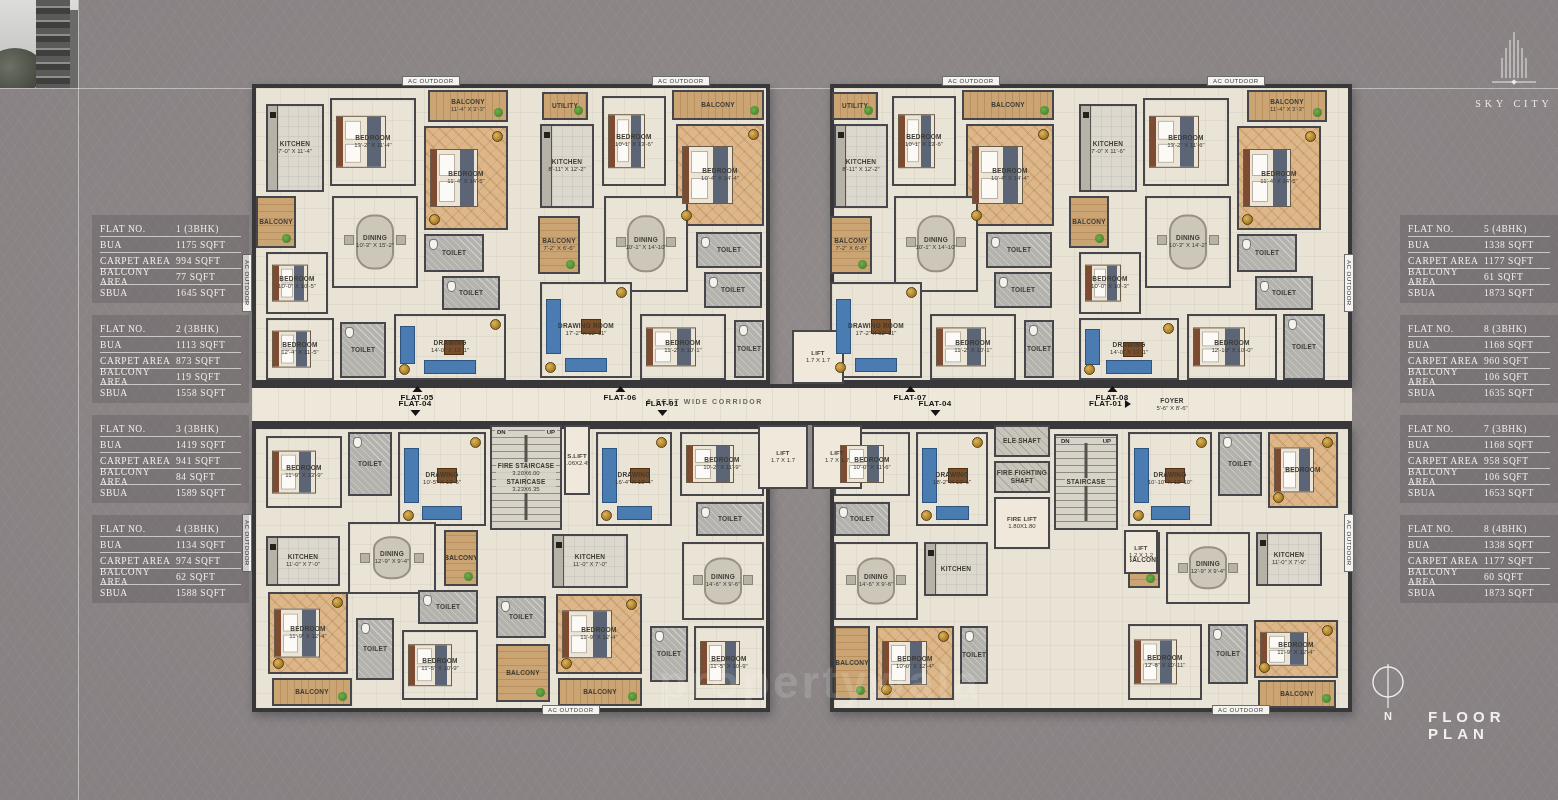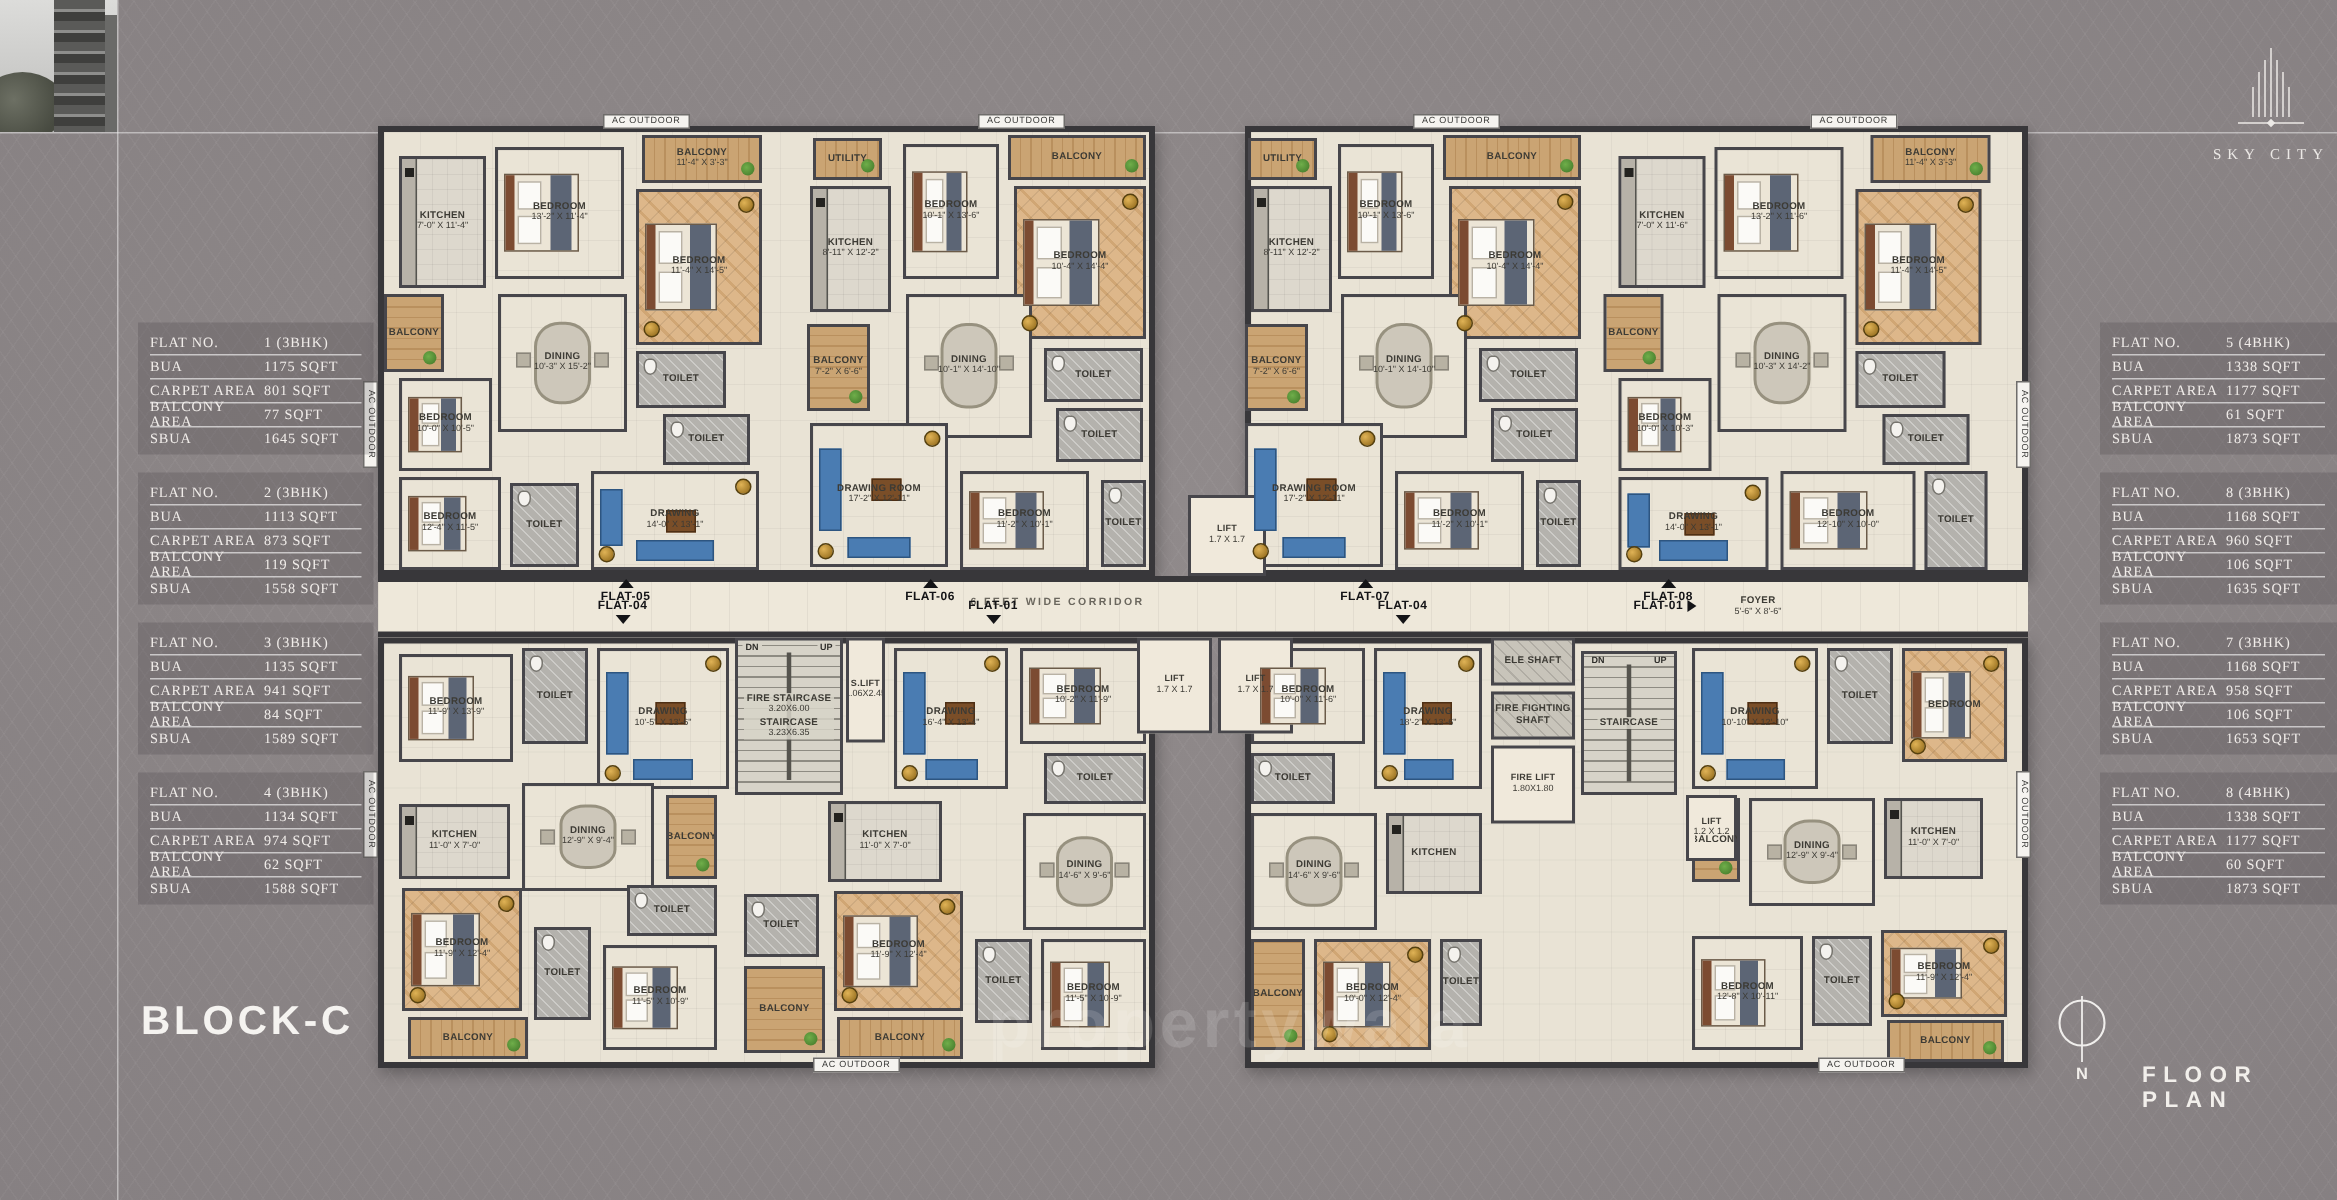--- a/index.html
+++ b/index.html
@@ -149,21 +149,21 @@
       <div class="trow">
         <div class="lab">FLAT NO.</div>
         <div class="val">1 (3BHK)</div>
       </div>
       <div class="trow">
         <div class="lab">BUA</div>
         <div class="val">1175 SQFT</div>
       </div>
       <div class="trow">
         <div class="lab">CARPET AREA</div>
-        <div class="val">801 SQFT</div>
+        <div class="val">994 SQFT</div>
       </div>
       <div class="trow">
         <div class="lab">BALCONY AREA</div>
         <div class="val">77 SQFT</div>
       </div>
       <div class="trow">
         <div class="lab">SBUA</div>
         <div class="val">1645 SQFT</div>
       </div>
     </div>
@@ -189,21 +189,21 @@
         <div class="val">1558 SQFT</div>
       </div>
     </div>
     <div class="panel">
       <div class="trow">
         <div class="lab">FLAT NO.</div>
         <div class="val">3 (3BHK)</div>
       </div>
       <div class="trow">
         <div class="lab">BUA</div>
-        <div class="val">1135 SQFT</div>
+        <div class="val">1419 SQFT</div>
       </div>
       <div class="trow">
         <div class="lab">CARPET AREA</div>
         <div class="val">941 SQFT</div>
       </div>
       <div class="trow">
         <div class="lab">BALCONY AREA</div>
         <div class="val">84 SQFT</div>
       </div>
       <div class="trow">
@@ -1143,21 +1143,20 @@
     <div class="ac" style="left: 960px; top: 621px;">AC OUTDOOR</div>
     <div class="ac vert" style="left: -10px; top: 170px;">AC OUTDOOR</div>
     <div class="ac vert" style="left: -10px; top: 430px;">AC OUTDOOR</div>
     <div class="ac vert" style="left: 1092px; top: 170px;">AC OUTDOOR</div>
     <div class="ac vert" style="left: 1092px; top: 430px;">AC OUTDOOR</div>
   </div>
 
 <div class="watermark">propertywala</div>
 
 <div class="title">
-  <div>BLOCK-C</div>
 </div>
 
 <div class="north">
   <svg width="52" height="50" viewBox="0 0 52 50">
     <circle cx="26" cy="22" r="15" fill="none" stroke="#f0eeec" stroke-width="1.4"></circle>
     <line x1="26" y1="4" x2="26" y2="48" stroke="#f0eeec" stroke-width="1.2"></line>
   </svg>
   <div class="nl">N</div>
 </div>
 <div class="floorplan-label">FLOOR PLAN</div>

